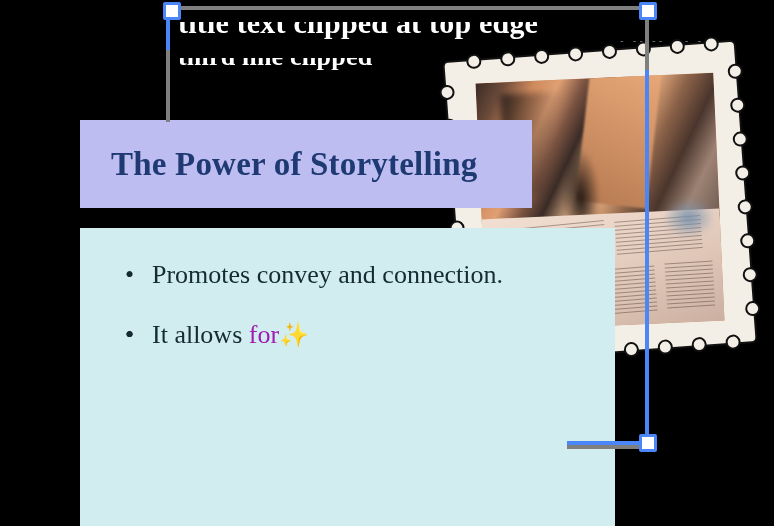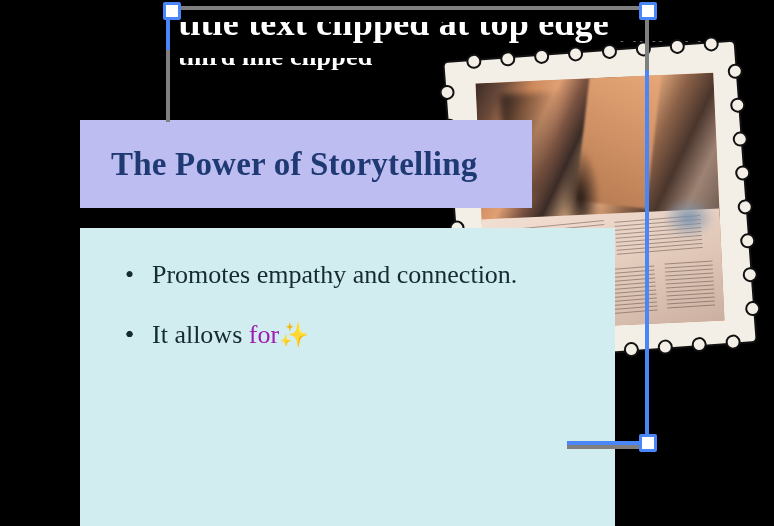--- a/index.html
+++ b/index.html
@@ -3,21 +3,21 @@
 <meta charset="utf-8">
 <style>
   html,body{margin:0;padding:0;background:#000;}
   body{width:774px;height:526px;overflow:hidden;font-family:"Liberation Serif",serif;}
   #stage{position:relative;width:774px;height:526px;background:#000000;overflow:hidden;}
 
   
   .obscured-block{position:absolute;left:178px;top:22px;width:470px;height:90px;overflow:hidden;}
   .obs-line{position:relative;height:34px;overflow:hidden;}
   .obs-line span{display:block;color:#ffffff;font-family:"Liberation Serif",serif;
-    font-size:36px;font-weight:700;line-height:30px;white-space:nowrap;letter-spacing:.2px;}
+    font-size:30px;font-weight:700;line-height:30px;white-space:nowrap;letter-spacing:.2px;}
   .obs-l1 span{position:relative;top:-14px;}
   .obs-l2{height:30px;margin-top:6px;}
   .obs-l2 span{position:relative;top:-13px;font-size:27px;}
   .obs-l3{height:16px;margin-top:2px;}
   .obs-l3 span{position:relative;top:-16px;font-size:26px;}
 
   .ghost-right{position:absolute;left:620px;top:34px;width:152px;height:14px;
     color:#8a8a8a;font-family:"Liberation Sans",sans-serif;font-size:11px;
     letter-spacing:3px;white-space:nowrap;overflow:hidden;opacity:.85;}
 
@@ -137,21 +137,21 @@
   </div>
 
   <div class="title-banner">
     <div class="title">The Power of  Storytelling</div>
   </div>
 
   <div class="content-panel">
     <ul class="bullets">
       <li>
         <span class="dot">•</span>
-        <span>Promotes empathy and connection.</span>
+        <span>Promotes convey and connection.</span>
       </li>
       <li>
         <span class="dot">•</span>
       </li>
       <li>
         <span class="dot">•</span>
         <span>It allows </span><span class="accent">for</span><span class="sparkle">✨</span>
       </li>
     </ul>
   </div>

